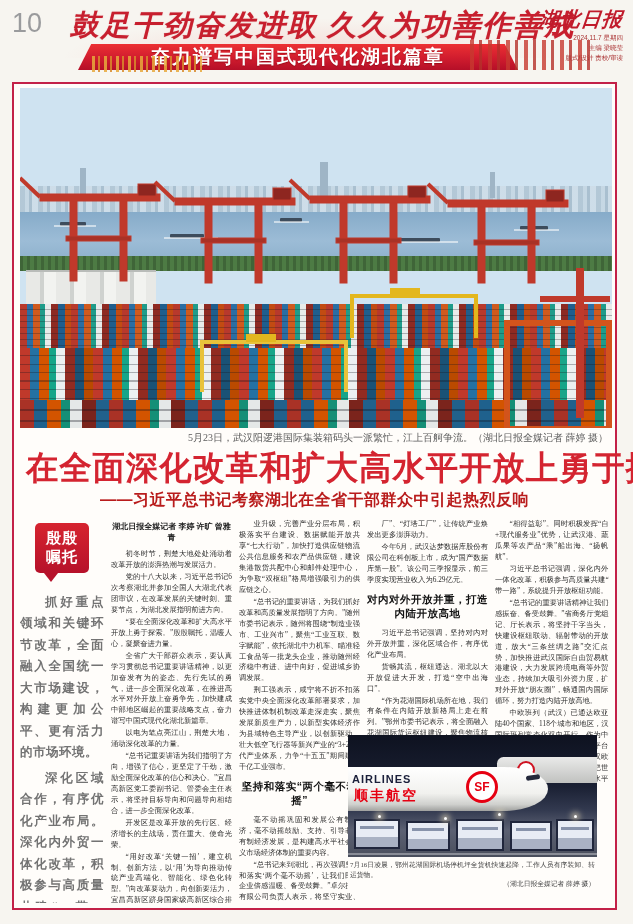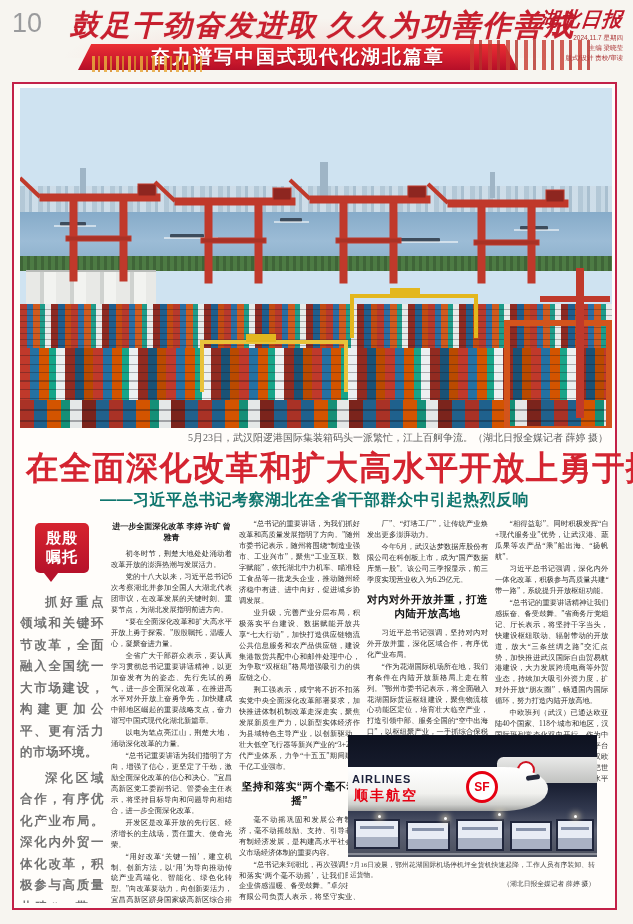--- a/index.html
+++ b/index.html
@@ -66,21 +66,21 @@
   .gantry::after{content:"";position:absolute;left:30%;top:-10px;width:30px;height:8px;background:#e3b71e;}
   .orange-frame{position:absolute;border:6px solid #d3541c;background:transparent;}
   .red-mast{position:absolute;background:#c0392b;}
   .photo-caption{width:592px;text-align:right;font-size:10px;color:#5c5c5c;
     padding:3px 4px 2px 0;box-sizing:border-box;line-height:1.3;}
   
   .headline{margin:4px 0 2px;text-align:center;font-family:"Liberation Sans","DejaVu Sans",sans-serif;
     font-weight:900;font-size:33px;color:#d42430;letter-spacing:1px;white-space:nowrap;
     transform:scaleX(.98);line-height:1.1;}
   .dek{text-align:center;font-family:"Liberation Sans",sans-serif;font-weight:700;
-    font-size:16px;color:#0f766e;margin:4px 0 8px;letter-spacing:.5px;}
+    font-size:16px;color:#b91c1c;margin:4px 0 8px;letter-spacing:.5px;}
   
   .columns{position:relative;display:grid;grid-template-columns:84px 121px 121px 121px 121px;
     gap:7px;height:384px;overflow:hidden;}
   .col{overflow:hidden;height:100%;}
   .col p{margin:0 0 1px;font-size:7.3px;line-height:1.5;text-align:justify;
     text-indent:2em;color:#2e2e2e;}
   .byline{font-size:8px;font-weight:700;text-align:center;color:#222;margin:2px 0 6px;
     font-family:"Liberation Sans",sans-serif;}
   .subhead{font-family:"Liberation Sans",sans-serif;font-weight:900;font-size:10.5px;
     color:#111;text-align:center;margin:7px 0;letter-spacing:.5px;}
@@ -213,56 +213,57 @@
     <aside class="col sidebar">
       <div class="badge">殷殷嘱托</div>
       <div class="badge-tail"></div>
       <div>
           <p>抓好重点领域和关键环节改革，全面融入全国统一大市场建设，构建更加公平、更有活力的市场环境。</p>
           <p>深化区域合作，有序优化产业布局。深化内外贸一体化改革，积极参与高质量共建“一带一路”，系统提升开放枢纽功能。</p>
         </div>
     </aside>
 
     <div class="col">
-      <div class="byline">进一步全面深化改革 李婷 许旷 曾雅青</div>
+      <div class="byline">湖北日报全媒记者 李婷 许旷 曾雅青</div>
       <div>
           <p>初冬时节，荆楚大地处处涌动着改革开放的澎湃热潮与发展活力。</p>
           <p>党的十八大以来，习近平总书记6次考察湖北并参加全国人大湖北代表团审议，在改革发展的关键时刻、重要节点，为湖北发展指明前进方向。</p>
           <p>“要在全面深化改革和扩大高水平开放上勇于探索。”殷殷嘱托，温暖人心，凝聚奋进力量。</p>
           <p>全省广大干部群众表示，要认真学习贯彻总书记重要讲话精神，以更加奋发有为的姿态、先行先试的勇气，进一步全面深化改革，在推进高水平对外开放上奋勇争先，加快建成中部地区崛起的重要战略支点，奋力谱写中国式现代化湖北新篇章。</p>
         </div>
       <div>
           <p>以电为笔点亮江山，荆楚大地，涌动深化改革的力量。</p>
           <p>“总书记重要讲话为我们指明了方向，增强了信心，更坚定了干劲，激励全面深化改革的信心和决心。”宜昌高新区党工委副书记、管委会主任表示，将坚持目标导向和问题导向相结合，进一步全面深化改革。</p>
           <p>开发区是改革开放的先行区、经济增长的主战场，责任重大、使命光荣。</p>
           <p>“用好改革‘关键一招’，建立机制、创新方法，以‘用’为导向推动传统产业高端化、智能化、绿色化转型。”向改革要动力，向创新要活力，宜昌高新区跻身国家级高新区综合排名第41位。</p>
         </div>
     </div>
 
     <div class="col">
       <div>
+          <p>业升级，完善产业分层布局，积极落实平台建设、数据赋能开放共享“七大行动”，加快打造供应链物流公共信息服务和农产品供应链，建设集港散货共配中心和邮件处理中心，为争取“双枢纽”格局增强吸引力的供应链之心。</p>
           <p>“总书记的重要讲话，为我们抓好改革和高质量发展指明了方向。”随州市委书记表示，随州将围绕“制造业强市、工业兴市”，聚焦“工业互联、数字赋能”，依托湖北中力机车、瞄准轻工食品等一批龙头企业，推动随州经济稳中有进、进中向好，促进城乡协调发展。</p>
-          <p>业升级，完善产业分层布局，积极落实平台建设、数据赋能开放共享“七大行动”，加快打造供应链物流公共信息服务和农产品供应链，建设集港散货共配中心和邮件处理中心，为争取“双枢纽”格局增强吸引力的供应链之心。</p>
           <p>荆工强表示，咸宁将不折不扣落实党中央全面深化改革部署要求，加快推进体制机制改革走深走实，聚焦发展新质生产力，以新型实体经济作为县域特色主导产业，以创新驱动、壮大低空飞行器等新兴产业的“3+2”现代产业体系，力争“十五五”期间建成千亿工业强市。</p>
         </div>
       <div class="subhead">坚持和落实“两个毫不动摇”</div>
       <div>
           <p>毫不动摇巩固和发展公有制经济，毫不动摇鼓励、支持、引导非公有制经济发展，是构建高水平社会主义市场经济体制的重要内容。</p>
           <p>“总书记来到湖北，再次强调坚持和落实‘两个毫不动摇’，让我们民营企业倍感温暖、备受鼓舞。”卓尔控股有限公司负责人表示，将坚守实业、做强主业，加快数字化、智能化转型，在支持民营经济发展的阳光雨露中实现更大作为，为全省高质量发展贡献更多力量。</p>
         </div>
     </div>
 
     <div class="col">
       <div>
           <p>厂”、“灯塔工厂”，让传统产业焕发出更多澎湃动力。</p>
           <p>今年6月，武汉达梦数据库股份有限公司在科创板上市，成为“国产数据库第一股”。该公司三季报显示，前三季度实现营业收入为6.29亿元。</p>
         </div>
       <div class="subhead">对内对外开放并重，打造内陆开放高地</div>
       <div>
           <p>习近平总书记强调，坚持对内对外开放并重，深化区域合作，有序优化产业布局。</p>
+          <p>货畅其流，枢纽通达。湖北以大开放促进大开发，打造“空中出海口”。</p>
           <p>“作为花湖国际机场所在地，我们有条件在内陆开放新格局上走在前列。”鄂州市委书记表示，将全面融入花湖国际货运枢纽建设，聚焦物流核心功能区定位，培育壮大临空产业，打造引领中部、服务全国的“空中出海口”，以枢纽聚产业，一手抓综合保税区建设，一手推动临空经济成链集群发展，让更多“湖北造”搭乘“空中快线”通达全球，让新枢纽经济走廊与绿色智慧联动发展。</p>
         </div>
     </div>
 
     <div class="col">
       <div>
           <p>“相得益彰”。同时积极发挥“自贸+现代服务业”优势，让武汉港、蔬菜瓜果等农产品“乘”船出海、“扬帆远航”。</p>
           <p>习近平总书记强调，深化内外贸一体化改革，积极参与高质量共建“一带一路”，系统提升开放枢纽功能。</p>
           <p>“总书记的重要讲话精神让我们倍感振奋、备受鼓舞。”省商务厅党组书记、厅长表示，将坚持干字当头，加快建设枢纽联动、辐射带动的开放通道，放大“三条丝绸之路”交汇点优势，加快推进武汉国际自由贸易航空港建设，大力发展跨境电商等外贸新业态，持续加大吸引外资力度，扩大对外开放“朋友圈”，畅通国内国际双循环，努力打造内陆开放高地。</p>
           <p>中欧班列（武汉）已通达欧亚大陆40个国家、118个城市和地区，汉欧国际班列常态化双向开行，作为中部地区（武汉）连接欧洲的重要平台，畅通“钢铁驼队”国际大通道，汉欧班列把更多“荆楚好物”卖全球，把世界好物“买进来”，为服务全省高水平对外开放贡献更多力量。</p>

